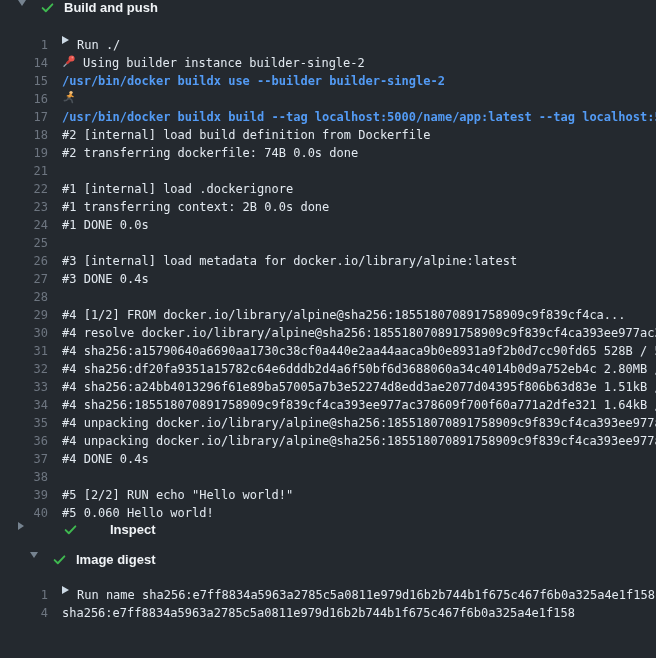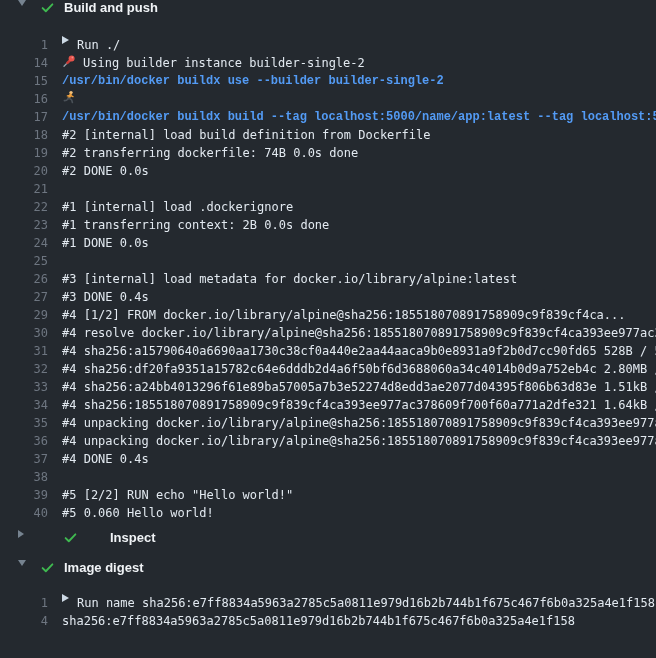--- a/index.html
+++ b/index.html
@@ -15,38 +15,38 @@
   body{
     width:656px;height:658px;overflow:hidden;
     background:var(--bg);
     font-family:"DejaVu Sans Mono","Liberation Mono",monospace;
     font-size:12px;color:var(--text);
   }
   .section-header{
     display:flex;align-items:flex-start;height:36px;cursor:pointer;
   }
   .section-header.small{height:24px;}
-  .section-header.mt8{margin-top:8px;gap:23px;}
-  .section-header.mt6{margin-top:6px;}
+  .section-header.mt8{gap:23px;}
+  .section-header.mt6{margin-top:6px;margin-left:12px;}
   .chev{margin-left:18px;width:10px;display:flex;align-items:center;justify-content:flex-start;flex:none;}
   .tri-down{width:0;height:0;border-left:4.5px solid transparent;border-right:4.5px solid transparent;border-top:6px solid var(--chev);}
   .tri-right{width:0;height:0;border-top:4.5px solid transparent;border-bottom:4.5px solid transparent;border-left:6px solid var(--chev);}
   .check{margin-left:12px;width:15px;height:15px;flex:none;display:flex;align-items:center;}
   .sec-title{
     margin-left:9px;
     font-family:"Liberation Sans","DejaVu Sans",sans-serif;
     font-weight:700;font-size:13px;color:#f0f3f6;white-space:pre;
   }
   .log-lines{width:656px;}
   .log-lines.mt10{margin-top:10px;}
   .log-line{display:flex;height:18px;line-height:18px;white-space:pre;}
   .line-num{width:48px;flex:none;text-align:right;color:var(--num);cursor:pointer;}
   .line-content{margin-left:14px;white-space:pre;display:flex;overflow:hidden;flex:1 1 auto;min-width:0;}
   .line-content .txt{white-space:pre;}
-  .line-content.cmd .txt{color:var(--blue);font-weight:600;font-family:Liberation Mono, monospace;}
+  .line-content.cmd .txt{color:var(--blue);font-weight:600;}
   .play{width:0;height:0;border-top:4.5px solid transparent;border-bottom:4.5px solid transparent;border-left:7px solid #cdd9e5;margin-right:8px;flex:none;cursor:pointer;}
   .emoji{width:14px;height:14px;margin-right:7px;flex:none;}
 </style>
 </head>
 <body>
 
 <div id="log-root">
     <div class="section-header">
       <span class="chev">
         <span class="tri-down"></span>
@@ -69,28 +69,28 @@
       <div class="log-line"><span class="line-num">15</span><span class="line-content cmd"><span class="txt">/usr/bin/docker buildx use --builder builder-single-2</span></span></div>
       <div class="log-line"><span class="line-num">16</span><span class="line-content"><span class="emoji"><svg viewBox="0 0 14 14" width="14" height="14">
               <circle cx="9" cy="2.6" r="1.7" fill="#f4c27d"></circle>
               <path d="M8.6 4.6 L6.8 8" stroke="#f0a03c" stroke-width="2.4" stroke-linecap="round"></path>
               <path d="M8.4 5.4 L11 6.6 M8.4 5.4 L5.4 5.9" stroke="#f0a03c" stroke-width="1.4" stroke-linecap="round"></path>
               <path d="M6.8 8 L9.6 9.8 L10.4 12.4 M6.8 8 L4.6 10.2 L2.4 10.6" stroke="#4a5158" stroke-width="1.6" fill="none" stroke-linecap="round" stroke-linejoin="round"></path>
             </svg></span></span></div>
       <div class="log-line"><span class="line-num">17</span><span class="line-content cmd"><span class="txt">/usr/bin/docker buildx build --tag localhost:5000/name/app:latest --tag localhost:50</span></span></div>
       <div class="log-line"><span class="line-num">18</span><span class="line-content"><span class="txt">#2 [internal] load build definition from Dockerfile</span></span></div>
       <div class="log-line"><span class="line-num">19</span><span class="line-content"><span class="txt">#2 transferring dockerfile: 74B 0.0s done</span></span></div>
-      <div class="log-line"><span class="line-num">20</span><span class="line-content"><span class="txt">#2 DONE 0.0s</span></span></div>
       <div class="log-line"><span class="line-num">21</span><span class="line-content"><span class="txt"></span></span></div>
       <div class="log-line"><span class="line-num">22</span><span class="line-content"><span class="txt">#1 [internal] load .dockerignore</span></span></div>
       <div class="log-line"><span class="line-num">23</span><span class="line-content"><span class="txt">#1 transferring context: 2B 0.0s done</span></span></div>
       <div class="log-line"><span class="line-num">24</span><span class="line-content"><span class="txt">#1 DONE 0.0s</span></span></div>
       <div class="log-line"><span class="line-num">25</span><span class="line-content"><span class="txt"></span></span></div>
       <div class="log-line"><span class="line-num">26</span><span class="line-content"><span class="txt">#3 [internal] load metadata for docker.io/library/alpine:latest</span></span></div>
       <div class="log-line"><span class="line-num">27</span><span class="line-content"><span class="txt">#3 DONE 0.4s</span></span></div>
+      <div class="log-line"><span class="line-num">28</span><span class="line-content"><span class="txt"></span></span></div>
       <div class="log-line"><span class="line-num">29</span><span class="line-content"><span class="txt">#4 [1/2] FROM docker.io/library/alpine@sha256:185518070891758909c9f839cf4ca...</span></span></div>
       <div class="log-line"><span class="line-num">30</span><span class="line-content"><span class="txt">#4 resolve docker.io/library/alpine@sha256:185518070891758909c9f839cf4ca393ee977ac37</span></span></div>
       <div class="log-line"><span class="line-num">31</span><span class="line-content"><span class="txt">#4 sha256:a15790640a6690aa1730c38cf0a440e2aa44aaca9b0e8931a9f2b0d7cc90fd65 528B / 52</span></span></div>
       <div class="log-line"><span class="line-num">32</span><span class="line-content"><span class="txt">#4 sha256:df20fa9351a15782c64e6dddb2d4a6f50bf6d3688060a34c4014b0d9a752eb4c 2.80MB / </span></span></div>
       <div class="log-line"><span class="line-num">33</span><span class="line-content"><span class="txt">#4 sha256:a24bb4013296f61e89ba57005a7b3e52274d8edd3ae2077d04395f806b63d83e 1.51kB / </span></span></div>
       <div class="log-line"><span class="line-num">34</span><span class="line-content"><span class="txt">#4 sha256:185518070891758909c9f839cf4ca393ee977ac378609f700f60a771a2dfe321 1.64kB / </span></span></div>
       <div class="log-line"><span class="line-num">35</span><span class="line-content"><span class="txt">#4 unpacking docker.io/library/alpine@sha256:185518070891758909c9f839cf4ca393ee977a</span></span></div>
       <div class="log-line"><span class="line-num">36</span><span class="line-content"><span class="txt">#4 unpacking docker.io/library/alpine@sha256:185518070891758909c9f839cf4ca393ee977a</span></span></div>
       <div class="log-line"><span class="line-num">37</span><span class="line-content"><span class="txt">#4 DONE 0.4s</span></span></div>
       <div class="log-line"><span class="line-num">38</span><span class="line-content"><span class="txt"></span></span></div>

